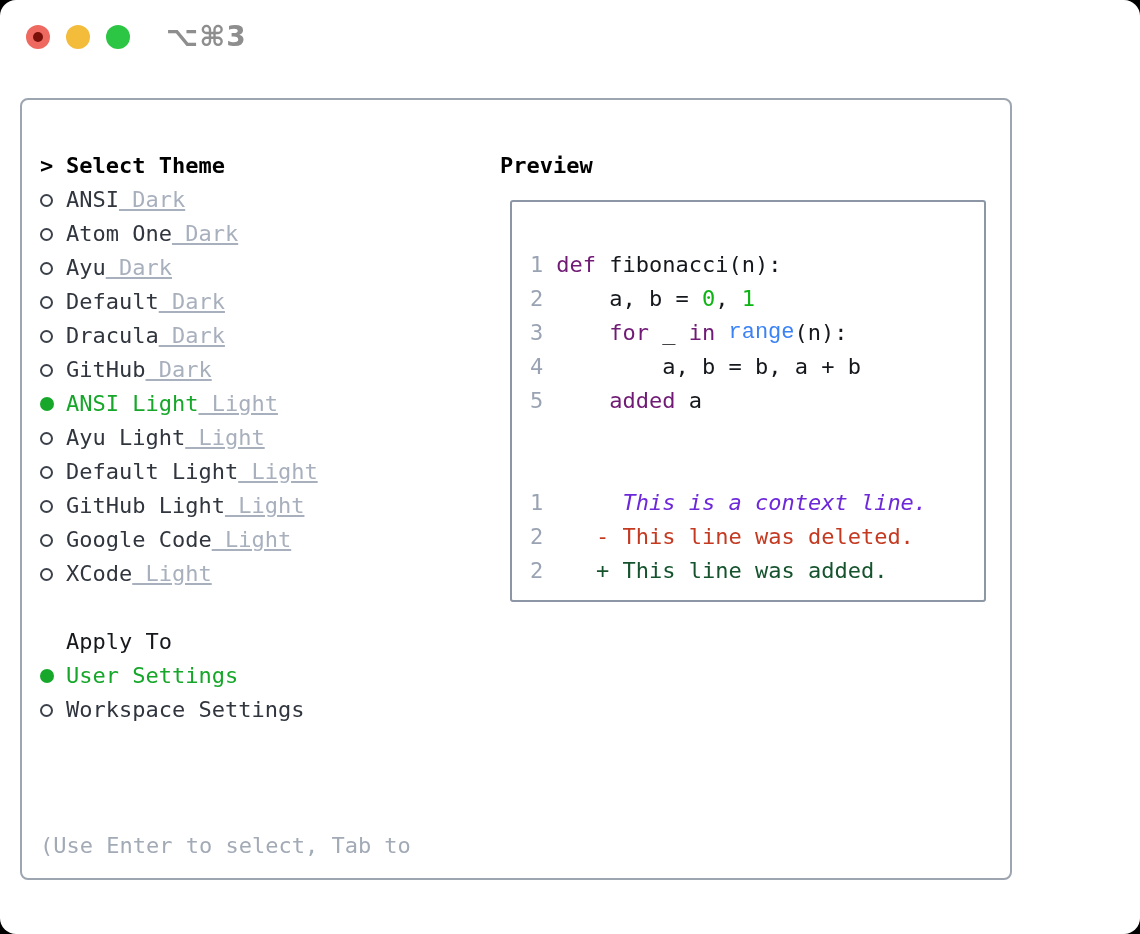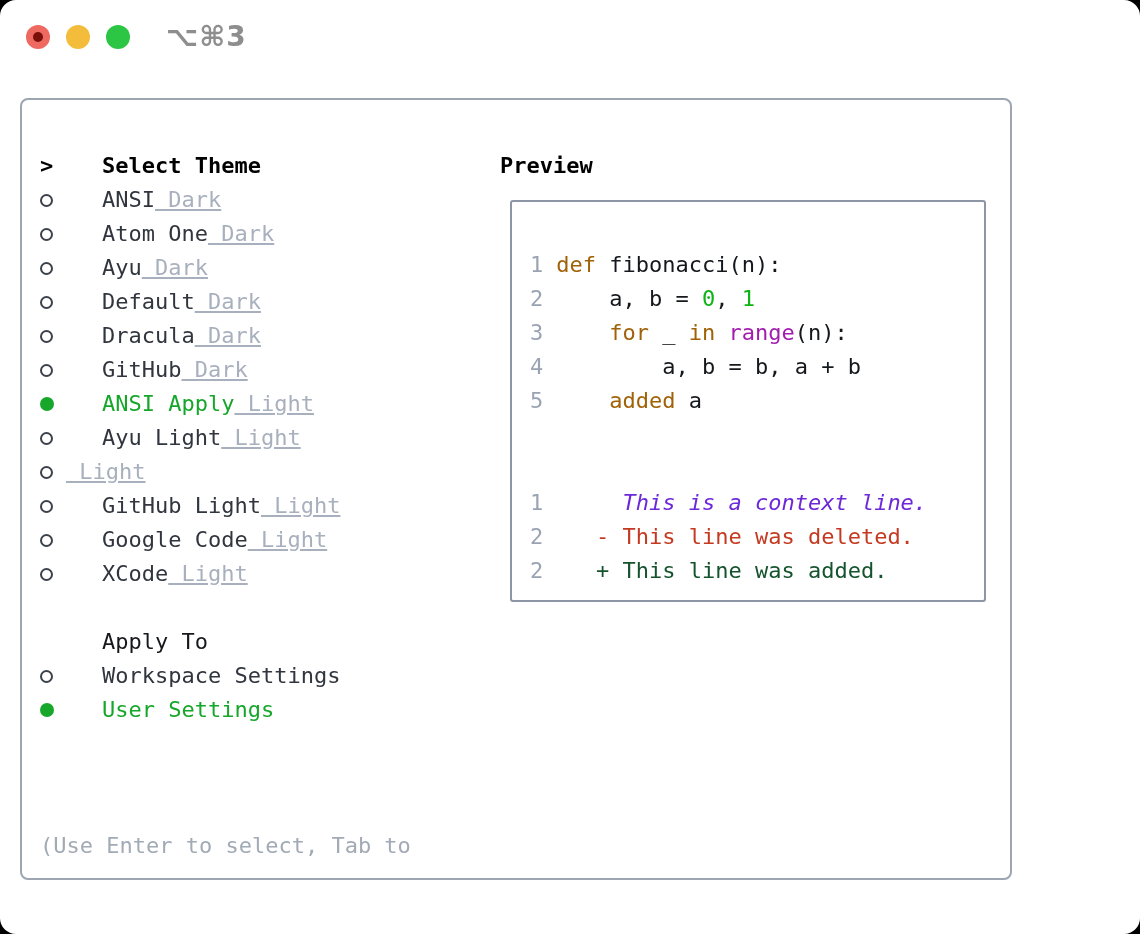--- a/index.html
+++ b/index.html
@@ -36,21 +36,21 @@
   .main-box {
     position: absolute; left: 20px; top: 98px;
     width: 992px; height: 782px;
     border: 2px solid #9da5b1; border-radius: 8px;
     box-sizing: border-box; background: #fff;
   }
   .left-col { position: absolute; left: 18px; top: 49px; width: 440px; }
   .row { display: flex; height: 34px; line-height: 34px; white-space: pre; font-size: 22px; }
   .cell { width: 26px; display: flex; align-items: center; flex: none; }
   .prompt { font-weight: bold; color: #000; }
-  .label { color: #30353e; margin-left: 36px; }
+  .label { color: #30353e; }
   .label.bold { font-weight: bold; color: #000; }
   .label.plainhdr { color: #16181c; }
   .label.sel { color: #16a72a; }
   .variant { color: #a8b0bd; text-decoration: underline; }
   .dot {
     width: 13px; height: 13px; border-radius: 50%;
     border: 2px solid #3c424c; box-sizing: border-box; display: inline-block;
   }
   .dot.selected { border: none; background: #17a82b; width: 14px; height: 14px; }
   .spacer { height: 34px; }
@@ -64,22 +64,22 @@
   .preview-box {
     position: absolute; left: 488px; top: 100px;
     width: 476px; height: 402px;
     border: 2px solid #8c96a4; border-radius: 3px;
     box-sizing: border-box;
     padding: 46px 0 0 18px; overflow: hidden;
   }
   .pline { height: 34px; line-height: 34px; font-size: 22px; white-space: pre; display: flex; }
   .ln { color: #9aa3b3; margin-right: 13px; flex: none; }
   .tok-pl  { color: #14171c; }
-  .tok-kw  { color: #a16207; text-align: right; }
-  .tok-fn  { color: #a21caf; }
+  .tok-kw  { color: #701a75; text-align: right; }
+  .tok-fn  { color: #3b82f6; font-family: Liberation Mono, monospace; }
   .tok-num { color: #0db414; }
   .diff-context { color: #6d28d9; font-style: italic; }
   .diff-deleted { color: #c43a21; }
   .diff-added   { color: #14532d; }
 </style>
 </head>
 <body>
 
 <div class="window">
 
@@ -100,38 +100,38 @@
         <span class="label bold">Select Theme</span>
       </div>
 
       <div id="theme-list">
           <div class="row"><span class="cell"><span class="dot"></span></span><span class="label">ANSI</span><span class="variant"> Dark</span></div>
           <div class="row"><span class="cell"><span class="dot"></span></span><span class="label">Atom One</span><span class="variant"> Dark</span></div>
           <div class="row"><span class="cell"><span class="dot"></span></span><span class="label">Ayu</span><span class="variant"> Dark</span></div>
           <div class="row"><span class="cell"><span class="dot"></span></span><span class="label">Default</span><span class="variant"> Dark</span></div>
           <div class="row"><span class="cell"><span class="dot"></span></span><span class="label">Dracula</span><span class="variant"> Dark</span></div>
           <div class="row"><span class="cell"><span class="dot"></span></span><span class="label">GitHub</span><span class="variant"> Dark</span></div>
-          <div class="row"><span class="cell"><span class="dot selected"></span></span><span class="label sel">ANSI Apply</span><span class="variant"> Light</span></div>
+          <div class="row"><span class="cell"><span class="dot selected"></span></span><span class="label sel">ANSI Light</span><span class="variant"> Light</span></div>
           <div class="row"><span class="cell"><span class="dot"></span></span><span class="label">Ayu Light</span><span class="variant"> Light</span></div>
-          <div class="row"><span class="cell"><span class="dot"></span></span><span class="variant"> Light</span></div>
+          <div class="row"><span class="cell"><span class="dot"></span></span><span class="label">Default Light</span><span class="variant"> Light</span></div>
           <div class="row"><span class="cell"><span class="dot"></span></span><span class="label">GitHub Light</span><span class="variant"> Light</span></div>
           <div class="row"><span class="cell"><span class="dot"></span></span><span class="label">Google Code</span><span class="variant"> Light</span></div>
           <div class="row"><span class="cell"><span class="dot"></span></span><span class="label">XCode</span><span class="variant"> Light</span></div>
         </div>
 
       <div class="spacer"></div>
 
       <div class="row">
         <span class="cell"></span>
         <span class="label plainhdr">Apply To</span>
       </div>
 
       <div id="apply-list">
+          <div class="row"><span class="cell"><span class="dot selected"></span></span><span class="label sel">User Settings</span></div>
           <div class="row"><span class="cell"><span class="dot"></span></span><span class="label">Workspace Settings</span></div>
-          <div class="row"><span class="cell"><span class="dot selected"></span></span><span class="label sel">User Settings</span></div>
         </div>
 
       <div class="spacer"></div>
 
       <div class="help">
         <div>(Use Enter to select, Tab to</div>
         <div>change focus)</div>
       </div>
     </div>
 

